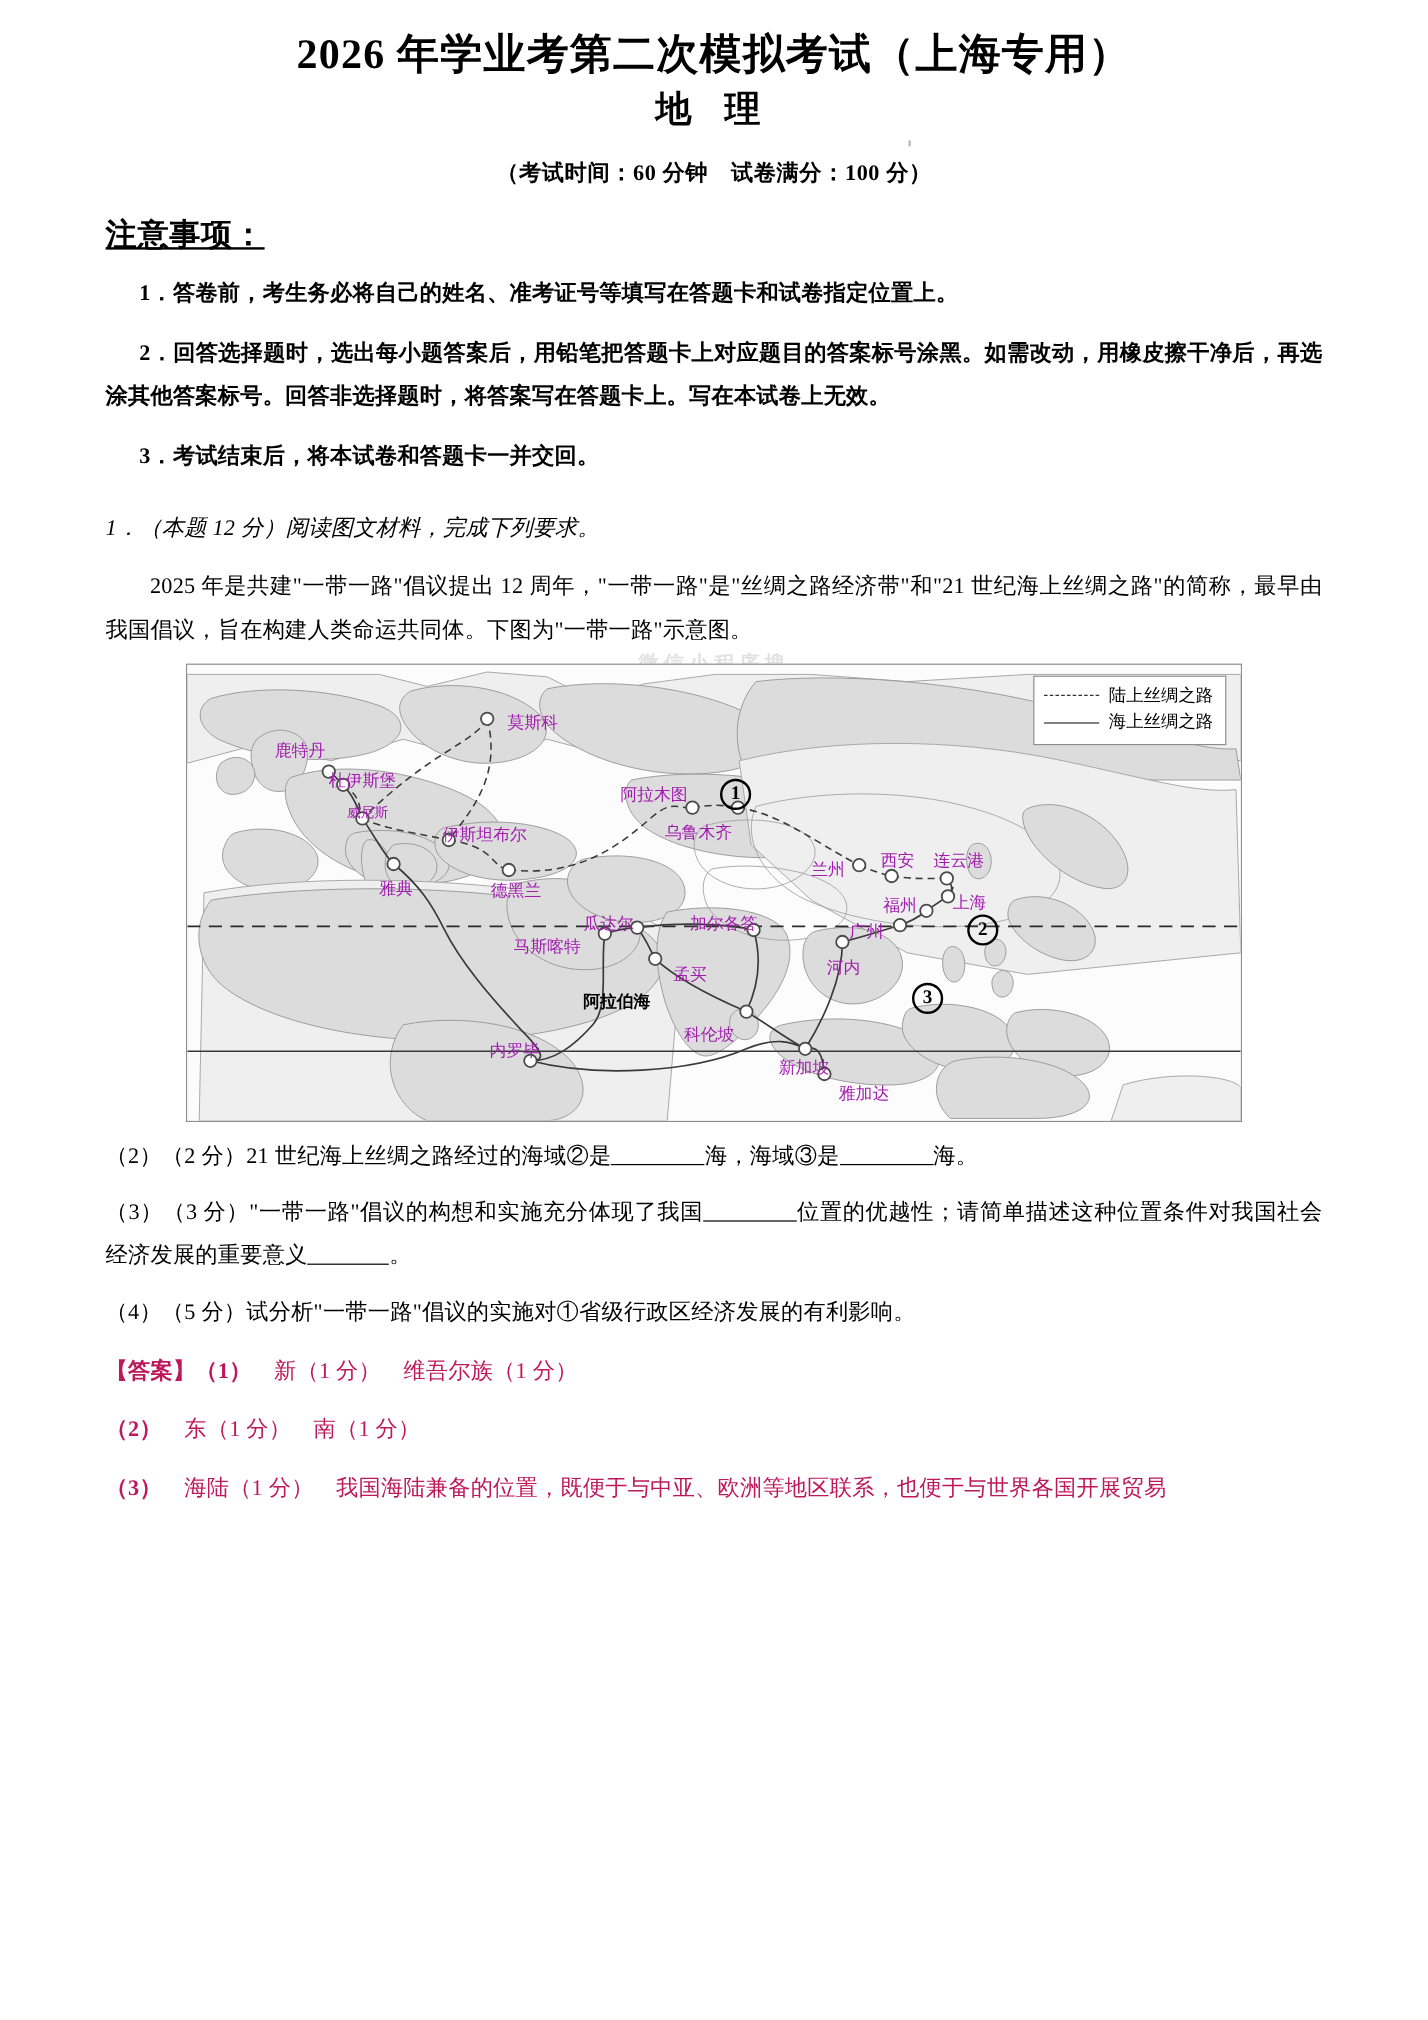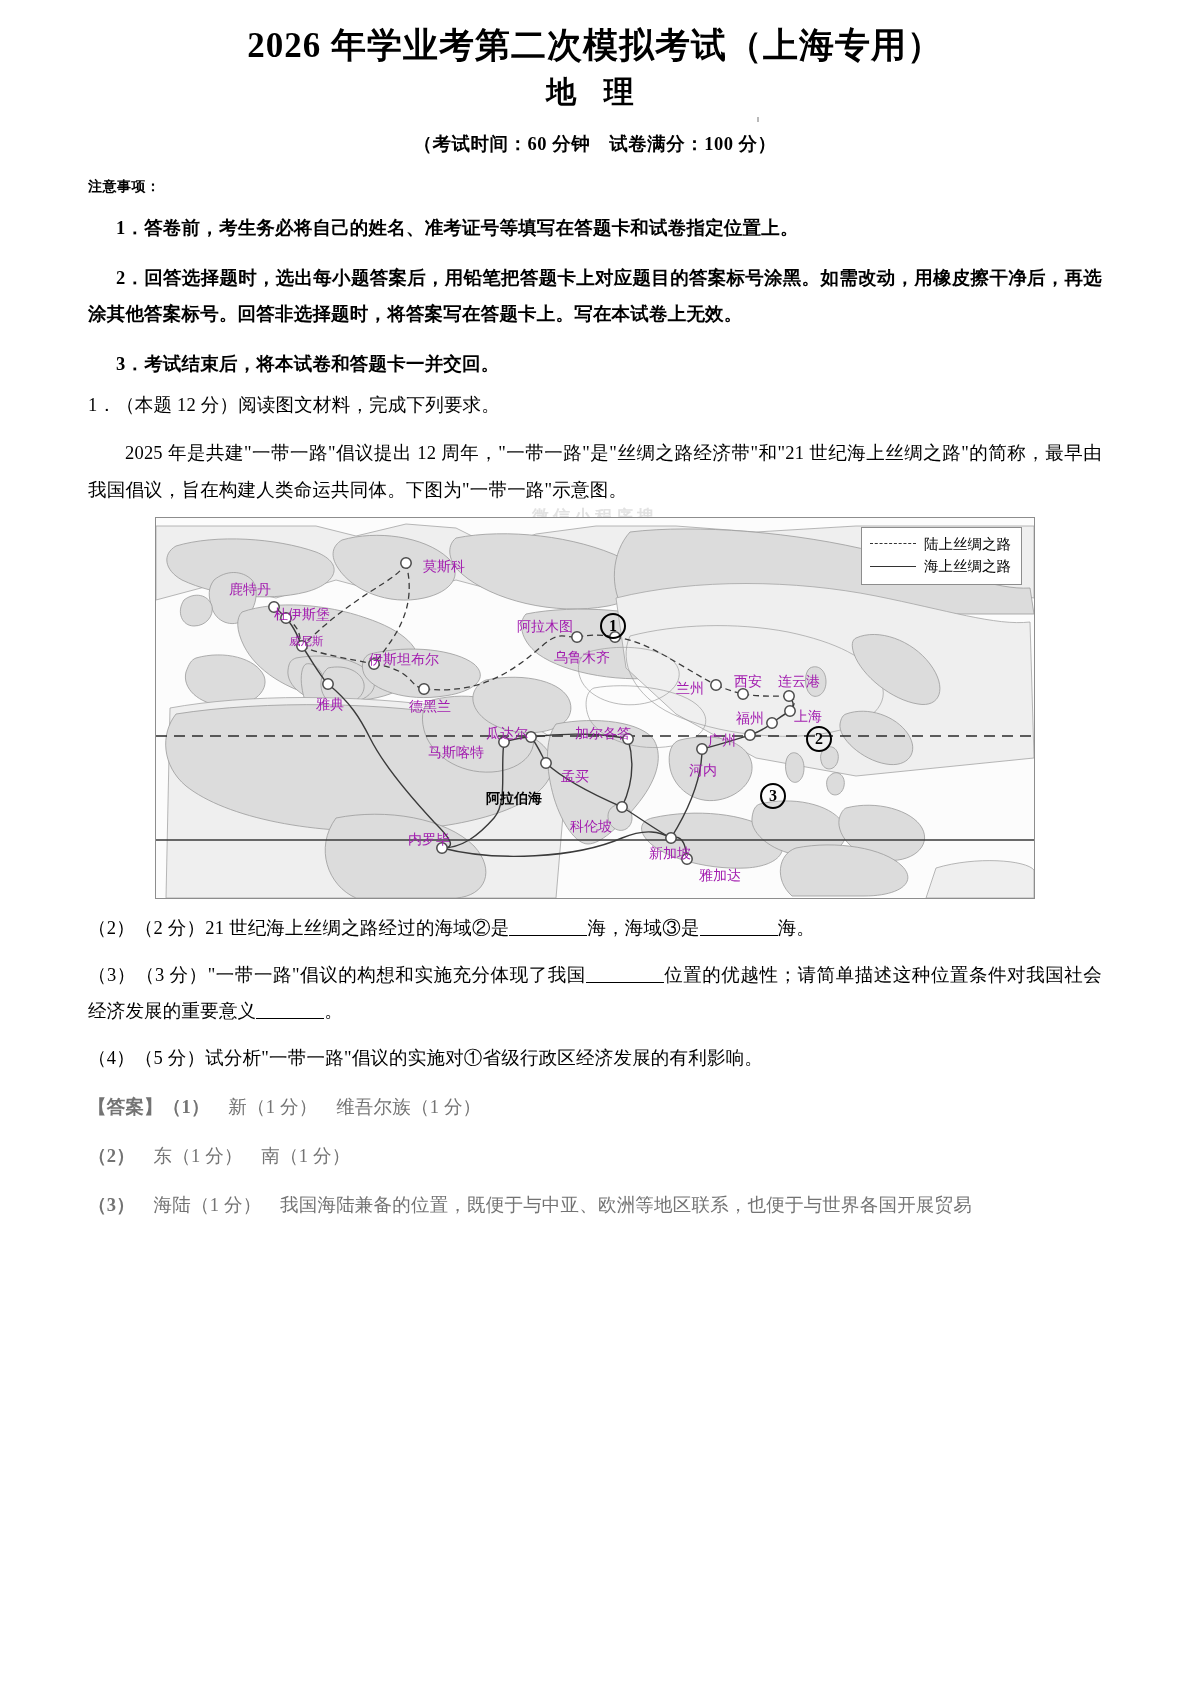--- a/index.html
+++ b/index.html
@@ -48,41 +48,43 @@
   .title-meta {
     text-align: center;
     font-size: 18.5px;
     font-weight: 700;
     margin: 18px 0 0 0;
     letter-spacing: 0.5px;
   }
 
   
   .notice-head {
-    font-size: 14px;
+    font-size: 26px;
     font-weight: 700;
     margin: 22px 0 0 0;
     letter-spacing: 0.5px;
+    text-decoration: underline;
   }
   .notice-item {
     font-size: 18.5px;
     font-weight: 700;
     margin: 14px 0 0 0;
     line-height: 1.95;
     text-indent: 28px;
     text-align: justify;
     letter-spacing: 0.2px;
   }
 
   
   .q-lead {
     font-size: 18.5px;
-    margin: 5px 0 0 0;
+    margin: 24px 0 0 0;
     line-height: 1.9;
     letter-spacing: 0.2px;
+    font-style: italic;
   }
   .q-para {
     font-size: 18.5px;
     margin: 12px 0 0 0;
     line-height: 2.0;
     text-indent: 37px;
     text-align: justify;
     letter-spacing: 0.2px;
   }
   .q-item {
@@ -96,21 +98,21 @@
     display: inline-block;
     min-width: 78px;
     border-bottom: 1.6px solid #000;
     height: 1em;
     vertical-align: -2px;
   }
   .blank.sm { min-width: 68px; }
 
   
   .ans {
-    color: #737373;
+    color: #be185d;
     font-size: 18.5px;
     margin: 13px 0 0 0;
     line-height: 1.95;
     letter-spacing: 0.2px;
   }
   .ans .lead { font-weight: 700; }
 
   
   .figure-wrap {
     position: relative;

